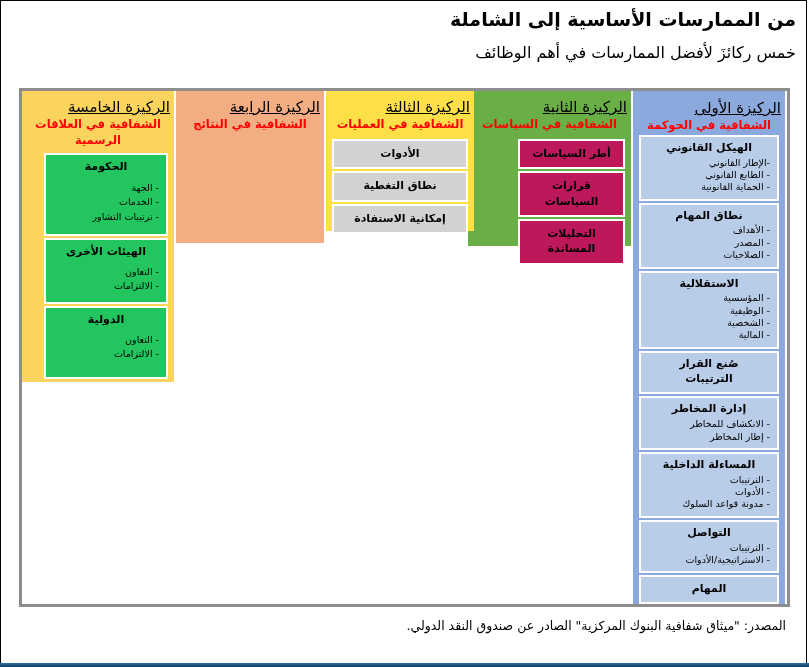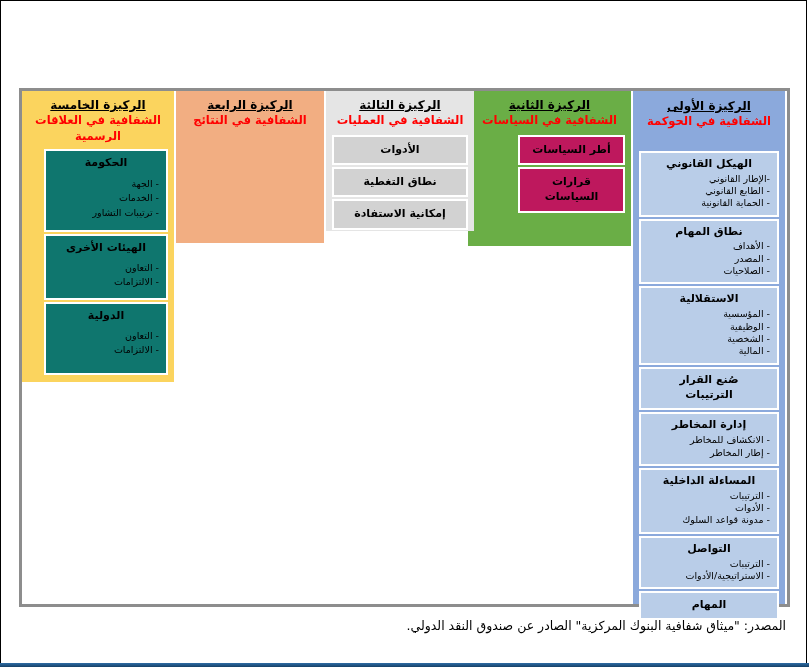--- a/index.html
+++ b/index.html
@@ -74,25 +74,26 @@
     box-sizing: border-box;
   }
 
   .pillar-head {
     text-align: center;
     padding: 6px 4px 6px 4px;
     box-sizing: border-box;
   }
   .pillar-head .ph-num {
     display: block;
-    font-size: 12px;
-    font-weight: bold;
+    font-size: 15px;
+    font-weight: normal;
     color: #000000;
     text-decoration: underline;
     line-height: 1.35;
+    text-align: right;
   }
   .pillar-head .ph-sub {
     display: block;
     font-size: 11.5px;
     font-weight: bold;
     color: #ff0000;
     line-height: 1.35;
   }
 
   .pillar-body {
@@ -141,37 +142,37 @@
   }
 
   
   
   #pillar-1 { background: #8ba9dc; }
   #pillar-1 .block { background: #b9cde8; }
   
   #pillar-2 { background: #6aae46; }
   #pillar-2 .block { background: #be185d; margin-left: 44px; }
   
-  #pillar-3 { background: #e5e5e5; }
+  #pillar-3 { background: #fde047; }
   #pillar-3 .block { background: #d2d2d2; }
   
   #pillar-4 { background: #f2ae82; }
   #pillar-4 .block { background: #fbe3d4; }
   
   #pillar-5 { background: #fbd45e; }
-  #pillar-5 .block { background: #0f766e; margin-left: 16px; }
+  #pillar-5 .block { background: #22c55e; margin-left: 16px; }
 
   
   #pillar-1 { right: 2px;   width: 152px; height: 513px; }
   #pillar-2 { right: 156px; width: 163px; height: 155px; }
   #pillar-3 { right: 313px; width: 148px; height: 140px; }
   #pillar-4 { right: 463px; width: 148px; height: 152px; }
   #pillar-5 { right: 613px; width: 152px; height: 291px; }
 
-  #pillar-1 .pillar-head { padding-top: 7px; padding-bottom: 21px; }
+  #pillar-1 .pillar-head { padding-top: 7px; padding-bottom: 1px; }
   #pillar-5 .pillar-head { padding-bottom: 5px; }
 
   
   #pillar-1 .block { padding: 4px 7px 5px 7px; }
   #pillar-1 .block-list li { line-height: 1.3; text-align: right; }
 
   
   .source {
     position: absolute;
     right: 20px;
@@ -191,20 +192,24 @@
     width: 809px;
     height: 4px;
     background: linear-gradient(to bottom, #2e6ca4 0%, #1f5382 60%, #174064 100%);
   }
 </style>
 </head>
 <body>
 
 <div class="slide">
 
+  <div class="title-area">
+    <div class="main-title">من الممارسات الأساسية إلى الشاملة</div>
+    <div class="sub-title">خمس ركائزَ لأفضل الممارسات في أهم الوظائف</div>
+  </div>
 
   <div class="grey-frame">
     <div class="pillars">
 
       <div class="pillar" id="pillar-1">
         <div class="pillar-head">
           <span class="ph-num">الركيزة الأولى</span>
           <span class="ph-sub">الشفافية في الحوكمة</span>
         </div>
         <div class="pillar-body">
@@ -279,20 +284,23 @@
           <span class="ph-num">الركيزة الثانية</span>
           <span class="ph-sub">الشفافية في السياسات</span>
         </div>
         <div class="pillar-body">
           <div class="block">
             <div class="block-plain">أطر السياسات</div>
           </div>
           <div class="block">
             <div class="block-plain">قرارات السياسات</div>
           </div>
+          <div class="block">
+            <div class="block-plain">التحليلات المساندة</div>
+          </div>
         </div>
       </div>
 
       <div class="pillar" id="pillar-3">
         <div class="pillar-head">
           <span class="ph-num">الركيزة الثالثة</span>
           <span class="ph-sub">الشفافية في العمليات</span>
         </div>
         <div class="pillar-body">
           <div class="block">

